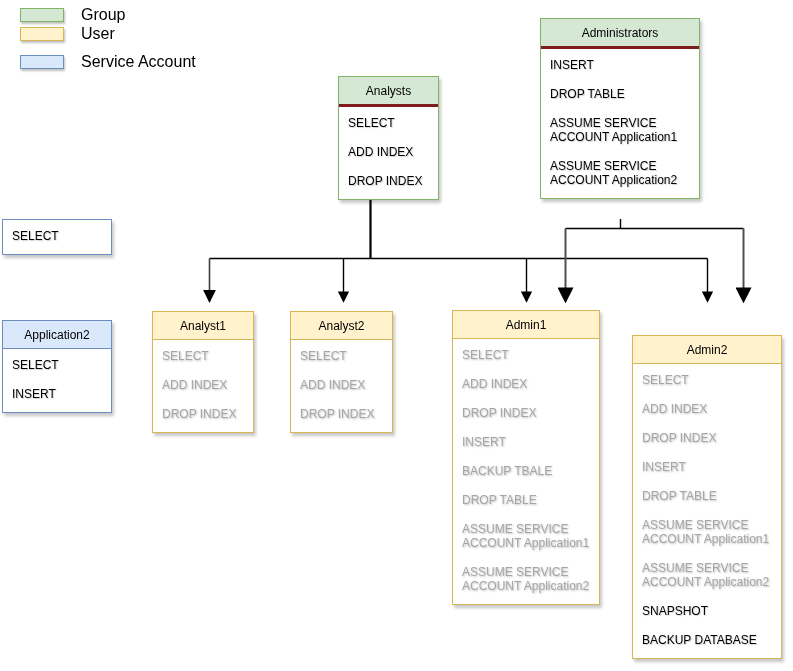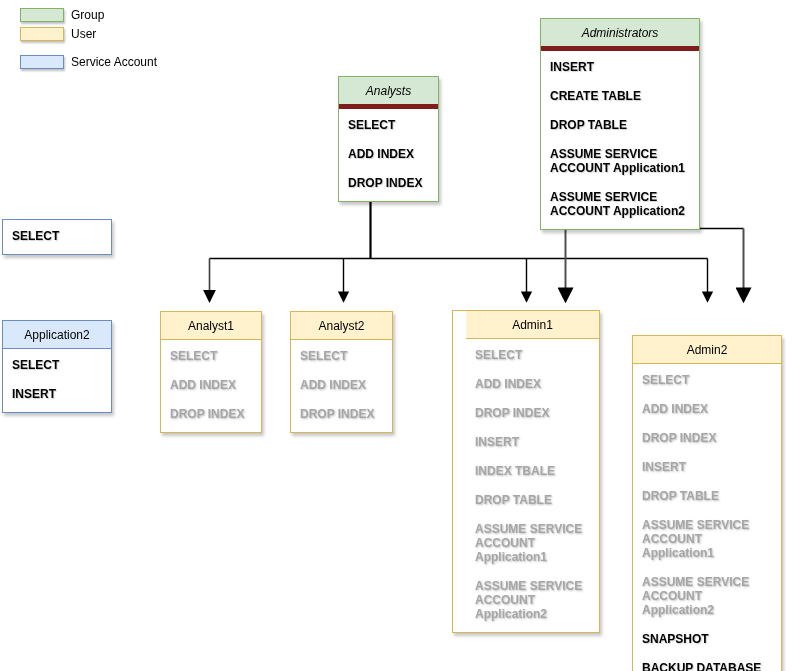--- a/index.html
+++ b/index.html
@@ -16,40 +16,40 @@
   
   .legend-row { position: absolute; left: 20px; display: flex; align-items: center; height: 16px; }
   .swatch {
     width: 42px; height: 12px; border: 1px solid;
     box-shadow: 1px 2px 2px rgba(0,0,0,0.25);
     flex: 0 0 auto;
   }
   .swatch.group { background: #d5e8d4; border-color: #82b366; }
   .swatch.user { background: #fff2cc; border-color: #d6b656; }
   .swatch.svc { background: #dae8fc; border-color: #6c8ebf; }
-  .legend-label { margin-left: 7px; font-size: 12px; color: #000; white-space: nowrap; }
+  .legend-label { margin-left: 17px; font-size: 16px; color: #000; white-space: nowrap; }
 
   
   .node {
     position: absolute;
     background: #ffffff;
     box-shadow: 2px 3px 3px rgba(0,0,0,0.22);
     box-sizing: border-box;
   }
   .node.group { border: 1px solid #82b366; }
-  .node.group .hdr { background: #d5e8d4; border-bottom: 5px solid #7f1d1d; font-style: italic; }
+  .node.group .hdr { background: #d5e8d4; border-bottom: 3px solid #7f1d1d; }
   .node.user { border: 1px solid #d6b656; }
   .node.user .hdr { background: #fff2cc; border-bottom: 1px solid #d6b656; }
   .node.svc { border: 1px solid #6c8ebf; }
   .node.svc .hdr { background: #dae8fc; border-bottom: 1px solid #6c8ebf; }
   .hdr {
     text-align: center; font-size: 12px; line-height: 14px;
     color: #000; padding: 7px 4px 6px;
   }
-  .body { padding: 2px 0 3px; font-weight: bold; }
+  .body { padding: 2px 0 3px; }
   .item {
     font-size: 12px; line-height: 14px;
     padding: 7px 9px 8px;
     color: #000000;
     text-shadow: 1px 1px 1px rgba(0,0,0,0.18);
   }
   .item.dim {
     color: #a6a6a6;
     text-shadow: 1px 1px 2px rgba(0,0,0,0.25);
   }
@@ -89,21 +89,20 @@
   </div>
   <div class="legend-row" style="top:54px;">
     <span class="swatch svc"></span>
     <span class="legend-label">Service Account</span>
   </div>
 
   <div class="node group" style="left:540px; top:18px; width:160px;">
     <div class="hdr">Administrators</div>
     <div class="body">
       <div class="item">INSERT</div>
-      <div class="item">CREATE TABLE</div>
       <div class="item">DROP TABLE</div>
       <div class="item">ASSUME SERVICE ACCOUNT Application1</div>
       <div class="item">ASSUME SERVICE ACCOUNT Application2</div>
     </div>
   </div>
 
   <div class="node group" style="left:338px; top:76px; width:101px;">
     <div class="hdr">Analysts</div>
     <div class="body">
       <div class="item">SELECT</div>
@@ -119,46 +118,46 @@
   </div>
 
   <div class="node svc" style="left:2px; top:320px; width:110px;">
     <div class="hdr">Application2</div>
     <div class="body">
       <div class="item">SELECT</div>
       <div class="item">INSERT</div>
     </div>
   </div>
 
-  <div class="node user" style="left:160px; top:311px; width:102px;">
+  <div class="node user" style="left:152px; top:311px; width:102px;">
     <div class="hdr">Analyst1</div>
     <div class="body">
       <div class="item dim">SELECT</div>
       <div class="item dim">ADD INDEX</div>
       <div class="item dim">DROP INDEX</div>
     </div>
   </div>
 
   <div class="node user" style="left:290px; top:311px; width:103px;">
     <div class="hdr">Analyst2</div>
     <div class="body">
       <div class="item dim">SELECT</div>
       <div class="item dim">ADD INDEX</div>
       <div class="item dim">DROP INDEX</div>
     </div>
   </div>
 
-  <div class="node user" style="left:452px; top:310px; width:148px;padding-left:13px;">
+  <div class="node user" style="left:452px; top:310px; width:148px;">
     <div class="hdr">Admin1</div>
     <div class="body">
       <div class="item dim">SELECT</div>
       <div class="item dim">ADD INDEX</div>
       <div class="item dim">DROP INDEX</div>
       <div class="item dim">INSERT</div>
-      <div class="item dim">INDEX TBALE</div>
+      <div class="item dim">BACKUP TBALE</div>
       <div class="item dim">DROP TABLE</div>
       <div class="item dim">ASSUME SERVICE ACCOUNT Application1</div>
       <div class="item dim">ASSUME SERVICE ACCOUNT Application2</div>
     </div>
   </div>
 
   <div class="node user" style="left:632px; top:311px; width:150px;margin-top:24px;">
     <div class="hdr">Admin2</div>
     <div class="body">
       <div class="item dim">SELECT</div>

